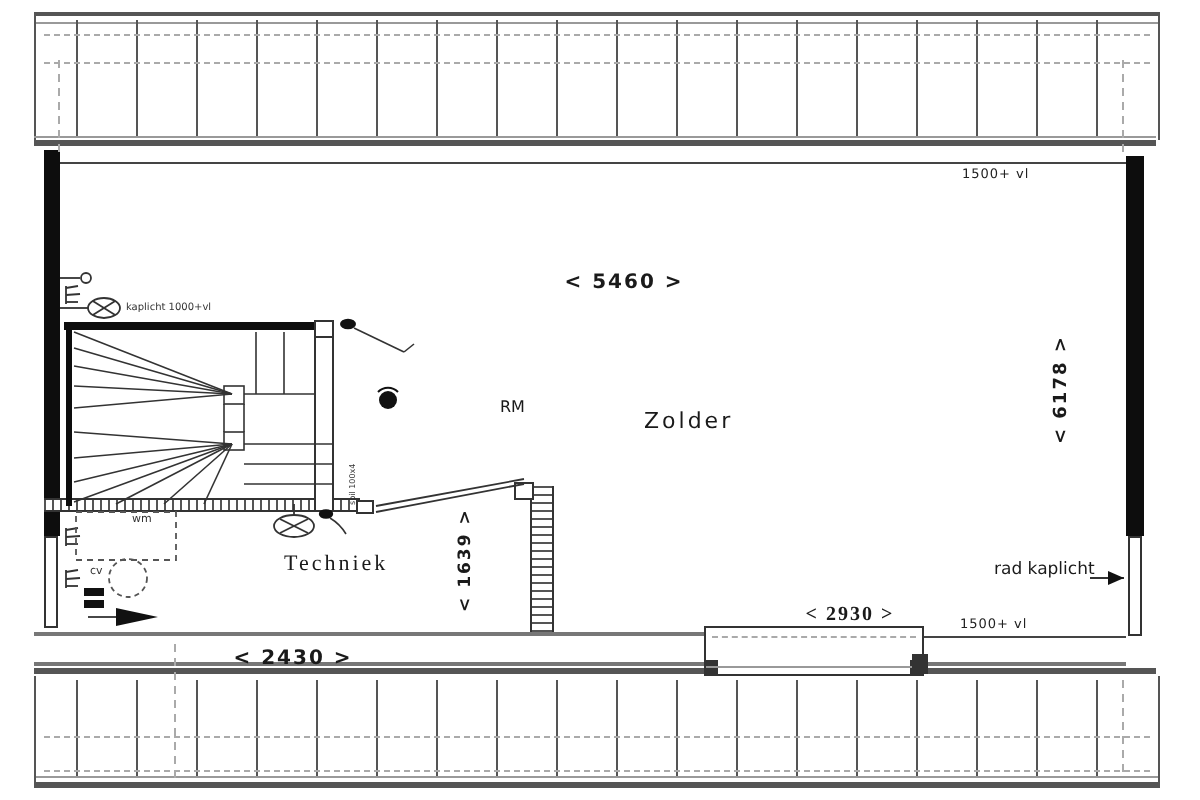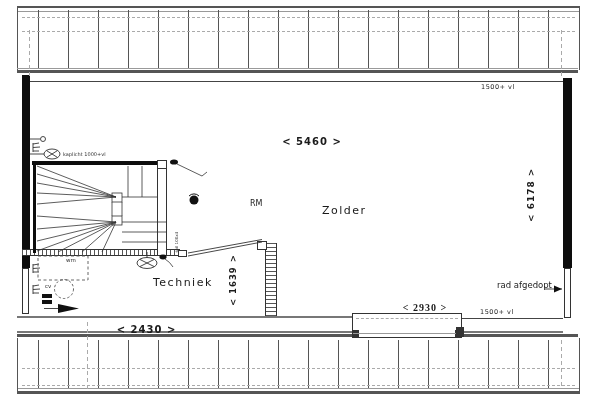--- a/index.html
+++ b/index.html
@@ -203,23 +203,23 @@
     </g>
   </svg>
 
   <div class="dim" style="left:272px;top:104px;width:80px;margin-top:32px;">&lt; 5460 &gt;</div>
   <div class="dim dim-rot" style="left:506px;top:192px;width:50px;">&lt; 6178 &gt;</div>
   <div class="dim" style="left:109px;top:302px;width:75px;margin-top:22px;">&lt; 2430 &gt;</div>
   <div class="dim" style="left:387px;top:302px;width:76px;font-family:Liberation Serif, serif;">&lt; 2930 &gt;</div>
   <div class="dim dim-rot" style="left:213px;top:281px;width:40px;font-size:8.5px;">&lt; 1639 &gt;</div>
 
   <div class="room" style="left:322px;top:204px;">Zolder</div>
-  <div class="room" style="left:153px;top:276px;">Techniek</div>
+  <div class="room" style="left:142px;top:276px;font-family:Liberation Serif, serif;">Techniek</div>
 
   <div class="note" style="left:481px;top:83px;">1500+ vl</div>
   <div class="note" style="left:480px;top:308px;">1500+ vl</div>
-  <div class="note-md" style="left:449px;top:280px;">rad afgedopt</div>
+  <div class="note-md" style="left:449px;top:280px;">rad kaplicht</div>
   <div class="note-md" style="left:202px;top:199px;font-size:8px;">RM</div>
   <div class="tiny" style="left:63px;top:151px;">kaplicht 1000+vl</div>
   <div class="tiny" style="left:66px;top:257px;font-size:5.5px;">wm</div>
   <div class="tiny" style="left:45px;top:283px;font-size:5.5px;">cv</div>
   <div class="tiny" style="left:158px;top:232px;width:36px;font-size:4px;transform:rotate(-90deg);transform-origin:center;">spil 100x4</div>
 </div>
 
 </body></html>

